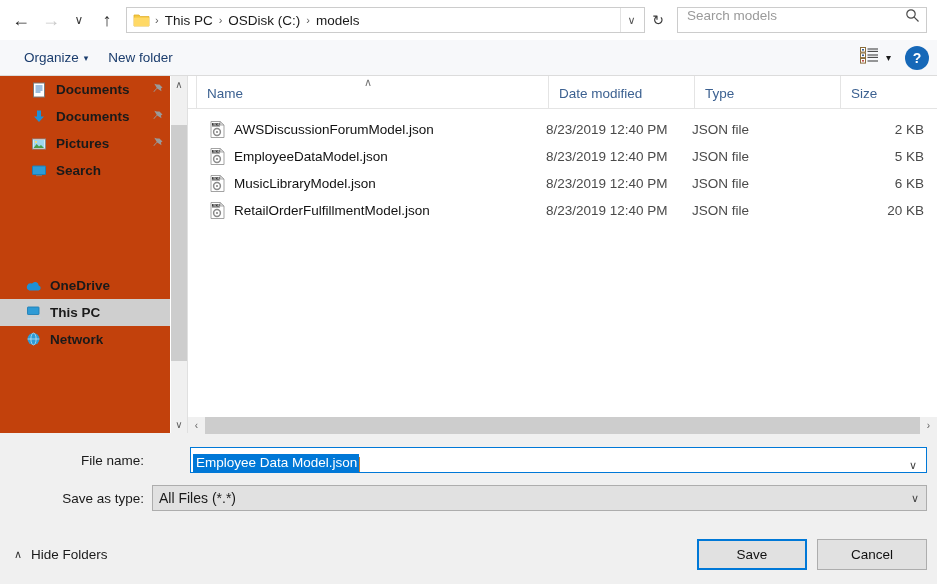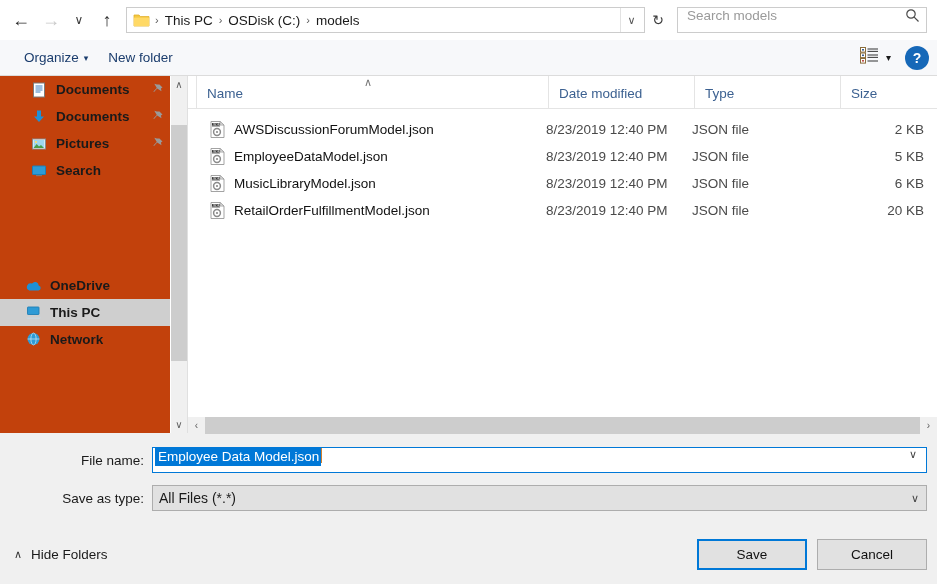--- a/index.html
+++ b/index.html
@@ -262,22 +262,23 @@
   }
   .field {
     flex: 1 1 auto; height: 26px;
     display: flex; align-items: center;
     position: relative;
   }
   .field-input {
     flex: 1 1 auto; height: 26px;
     background: #ffffff;
     border: 1px solid #0078d7;
-    display: flex; align-items: flex-start;
+    display: flex; align-items: flex-end;
     padding: 0 2px 0 0;
+    margin-left: 38px;
   }
   .sel-text {
     background: #0078d7; color: #ffffff;
     font-size: 13.5px;
     padding: 1px 2px 2px 3px;
     margin-left: 2px;
     white-space: nowrap;
   }
   .caret-line {
     width: 1px; height: 15px; background: #d08030;

